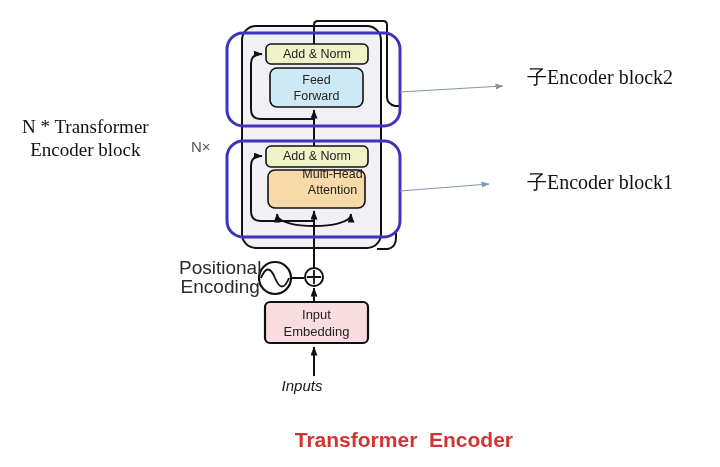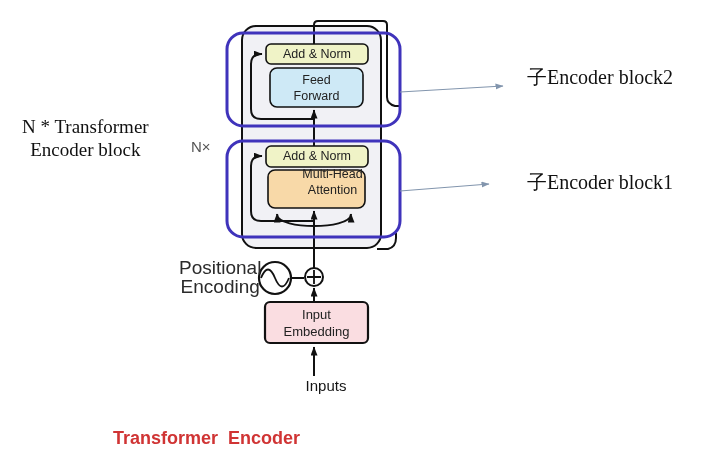--- a/index.html
+++ b/index.html
@@ -12,25 +12,25 @@
           text-align:center;font-size:12.5px;line-height:16px;color:#222;border-radius:10px;}
   .serif{font-family:"Liberation Serif",serif;}
   .left-note{left:22px;top:115px;font-size:19px;line-height:23px;color:#111;}
   .n-times{left:191px;top:138px;font-size:15px;color:#555;}
   .add-norm-top{left:266px;top:44px;width:102px;height:20px;line-height:20px;}
   .feed-forward{left:270px;top:68px;width:93px;height:39px;}
   .add-norm-bottom{left:266px;top:146px;width:102px;height:21px;line-height:21px;}
   .multi-head{left:284px;top:170px;width:97px;height:24px;}
   .input-embedding{left:265px;top:302px;width:103px;height:41px;font-size:13px;line-height:17px;}
   .pe-label{left:179px;top:258px;font-size:19px;line-height:19px;color:#2b2b2b;}
-  .inputs{left:276px;top:377px;width:100px;text-align:center;font-size:15px;color:#151515;}
+  .inputs{left:252px;top:377px;width:100px;text-align:center;font-size:15px;color:#151515;font-style:italic;}
   .anno{font-size:20px;color:#111;}
   .anno-2{left:527px;top:64px;}
   .anno-1{left:527px;top:169px;}
-  .title{left:113px;top:428px;width:400px;text-align:left;font-size:18px;font-weight:bold;
+  .title{left:113px;top:428px;width:400px;text-align:right;font-size:21px;font-weight:bold;
          color:#d03434;white-space:pre;}
   .watermark{left:480px;top:424px;font-size:17px;color:#cbcbcb;}
   .line1,.line2{display:block;}
 </style>
 </head>
 <body>
 
 <div class="page">
 
   <svg class="layer" viewBox="0 0 720 467">

